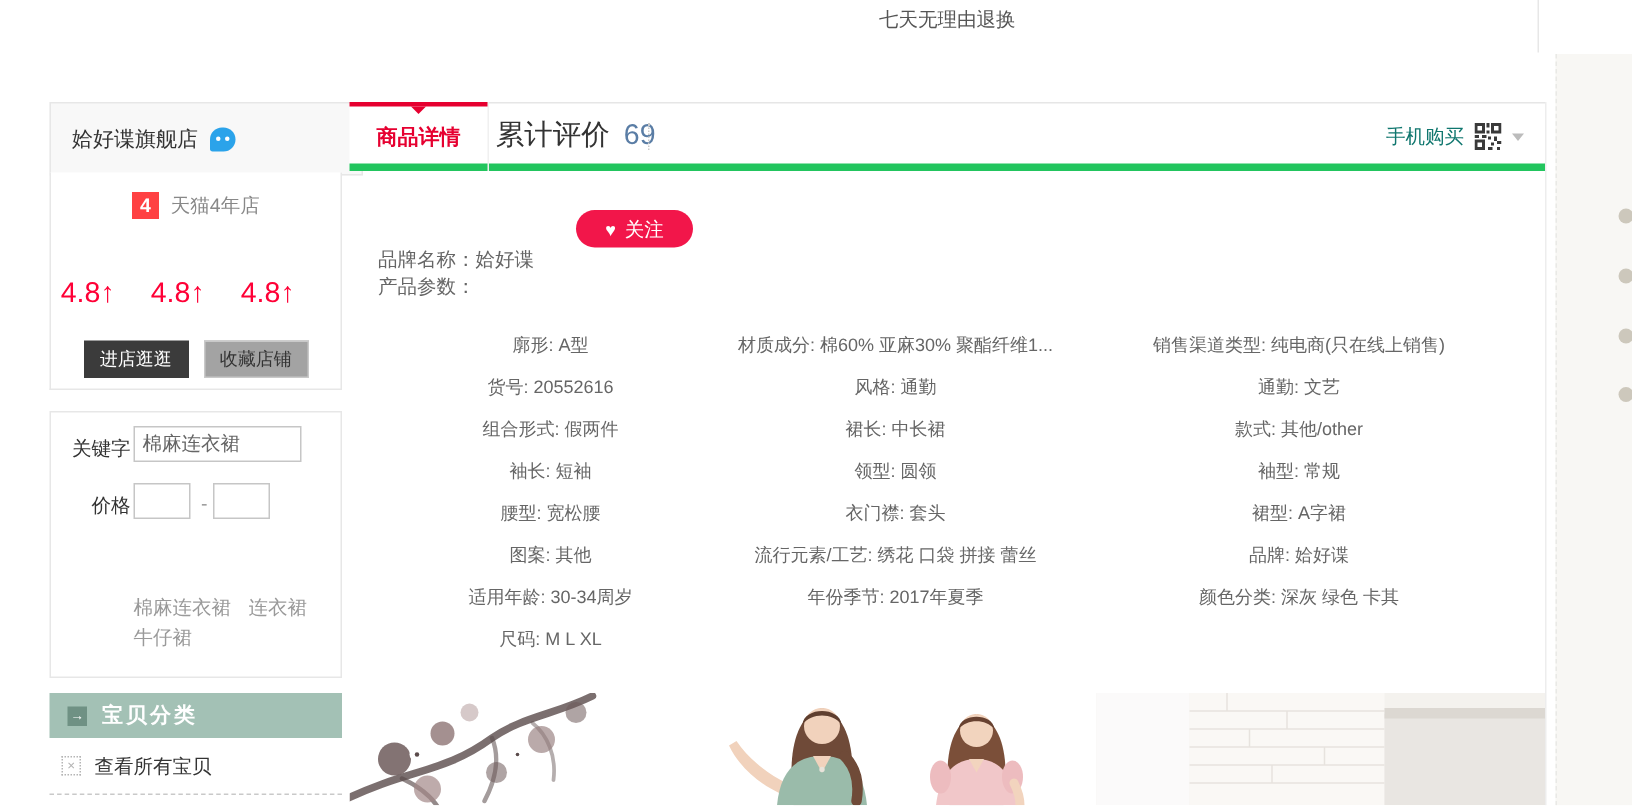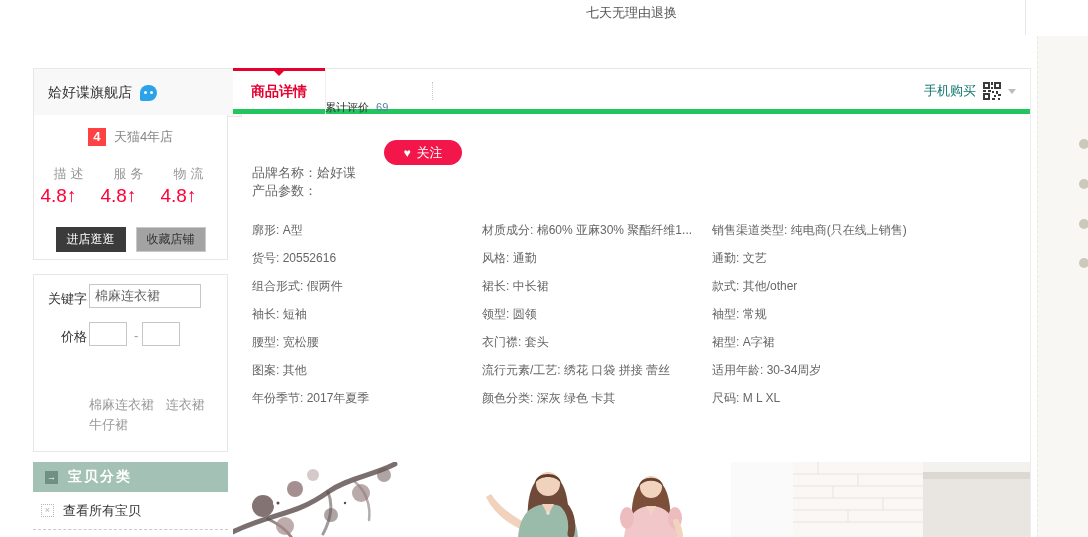--- a/index.html
+++ b/index.html
@@ -70,40 +70,40 @@
 
   
   .tab-bar{left:233px;top:68px;width:797px;height:46px;border-top:1px solid #e6e6e6;border-bottom:5px solid #22c55e;
            box-sizing:border-box;background:#fff;}
   .panel-rline{left:1030px;top:68px;width:1px;height:469px;background:#ededed;}
   .tab-active{position:absolute;left:0;top:-1px;width:92px;height:46px;text-align:center;line-height:46px;
               font-size:14px;font-weight:bold;color:#e60030;border-right:1px solid #f0f0f0;cursor:pointer;}
   .tab-active-bar{position:absolute;left:0;top:-1px;width:92px;height:3px;background:#e60030;}
   .tab-active-tri{position:absolute;left:41px;top:2px;width:0;height:0;border-left:5px solid transparent;
               border-right:5px solid transparent;border-top:5px solid #e60030;}
-  .tab-reviews{position:absolute;left:92px;top:16px;width:112px;height:44px;text-align:left;line-height:44px;
-              font-size:11px;color:#333;cursor:pointer;}
+  .tab-reviews{position:absolute;left:92px;top:0;width:112px;height:44px;text-align:right;line-height:44px;
+              font-size:19px;color:#333;cursor:pointer;}
   .tab-count{color:#5a7da5;margin-left:4px;}
   .tab-dotsep{position:absolute;left:199px;top:13px;width:1px;height:18px;border-left:1px dotted #c9c9c9;}
   .mobile-buy{position:absolute;right:14px;top:0;height:44px;display:flex;align-items:center;gap:7px;cursor:pointer;}
   .mobile-buy-label{font-size:13px;color:#0f766e;}
   .dd-tri{width:0;height:0;border-left:4px solid transparent;border-right:4px solid transparent;
           border-top:5px solid #bcbcbc;}
 
   .brand-row{left:252px;top:140px;height:25px;display:flex;align-items:center;}
   .brand-label,.brand-name{font-size:13px;color:#666;margin-top:40px;}
   .follow-btn{margin-left:28px;width:78px;height:25px;border-radius:13px;background:#f2164a;border:none;
               color:#fff;display:flex;align-items:center;justify-content:center;gap:6px;cursor:pointer;
               font-family:inherit;}
   .follow-heart{font-size:12px;line-height:1;}
   .follow-label{font-size:13px;}
 
   .params-title{left:252px;top:182px;font-size:13px;color:#666;}
   .param-grid{left:252px;top:216px;width:768px;display:grid;grid-template-columns:230px 230px 308px;
-              grid-auto-rows:28px;}
+              grid-auto-rows:28px;text-align:center;}
   .pcell{font-size:12px;color:#666;line-height:28px;white-space:nowrap;overflow:hidden;}
 
   
   .img-strip{left:233px;top:462px;width:797px;height:75px;overflow:hidden;background:#fff;}
 </style>
 </head>
 <body>
 
 <div class="screen">
 
@@ -119,25 +119,20 @@
 
   <div class="abs store-header">
     <span class="store-name">姶好谍旗舰店</span>
     <span class="ww-icon"></span>
   </div>
 
   <div class="abs store-info">
     <div class="badge-row">
       <span class="tmall-badge">4</span>
       <span class="badge-label">天猫4年店</span>
-    </div>
-    <div class="rating-labels">
-      <span>描述</span>
-      <span>服务</span>
-      <span>物流</span>
     </div>
     <div class="rating-values">
       <span><i style="font-style:normal">4.8</i><i style="font-style:normal">↑</i></span>
       <span><i style="font-style:normal">4.8</i><i style="font-style:normal">↑</i></span>
       <span><i style="font-style:normal">4.8</i><i style="font-style:normal">↑</i></span>
     </div>
     <div class="store-btn-row">
       <button class="btn-enter">进店逛逛</button>
       <button class="btn-fav">收藏店铺</button>
     </div>
@@ -224,20 +219,21 @@
     <div class="pcell">裙长: 中长裙</div>
     <div class="pcell">款式: 其他/other</div>
     <div class="pcell">袖长: 短袖</div>
     <div class="pcell">领型: 圆领</div>
     <div class="pcell">袖型: 常规</div>
     <div class="pcell">腰型: 宽松腰</div>
     <div class="pcell">衣门襟: 套头</div>
     <div class="pcell">裙型: A字裙</div>
     <div class="pcell">图案: 其他</div>
     <div class="pcell">流行元素/工艺: 绣花 口袋 拼接 蕾丝</div>
+    <div class="pcell">品牌: 姶好谍</div>
     <div class="pcell">适用年龄: 30-34周岁</div>
     <div class="pcell">年份季节: 2017年夏季</div>
     <div class="pcell">颜色分类: 深灰 绿色 卡其</div>
     <div class="pcell">尺码: M L XL</div>
     <div class="pcell"></div>
     <div class="pcell"></div>
   </div>
 
   <div class="abs img-strip">
     <svg width="797" height="75" viewBox="0 0 797 75" aria-hidden="true">

